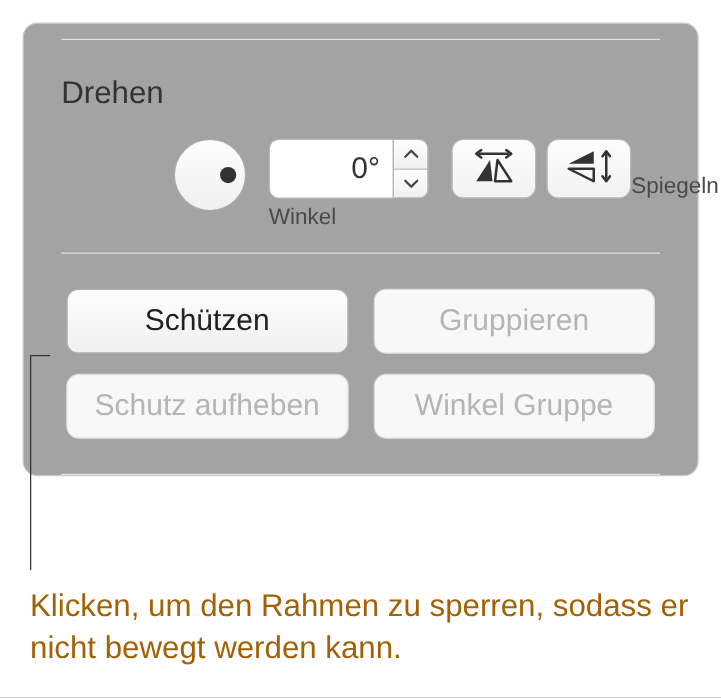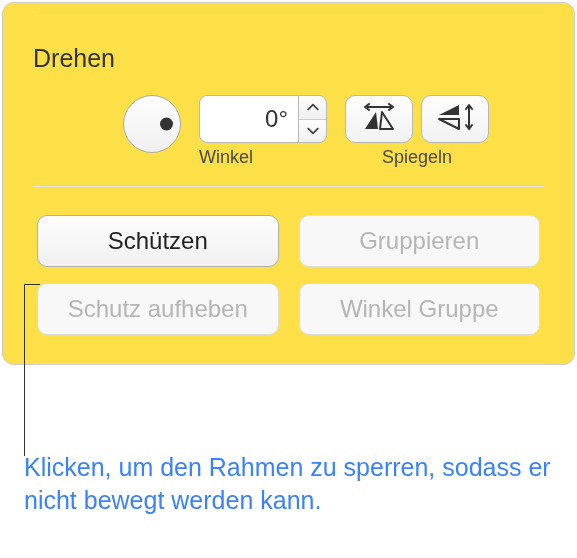--- a/index.html
+++ b/index.html
@@ -12,22 +12,22 @@
       height: 558px;
       font-family: -apple-system, "Helvetica Neue", Helvetica, Arial, sans-serif;
       background: #fff;
       position: relative;
       overflow: hidden;
     }
     .panel {
       padding: 12px 30px 0 30px;
       border: 1px solid #ccc;
       border-radius: 12px;
-      margin: 2px;
-      background: #fde047;
+      margin: 18px;
+      background: #a3a3a3;
     }
     .divider {
       height: 1px;
       background: #e0e0e0;
       margin: 0;
     }
     .section-title {
       font-size: 25px;
       font-weight: 500;
       color: #333;
@@ -106,22 +106,22 @@
     .stepper-btn:first-child {
       border-bottom: 1px solid #ccc;
     }
     .sub-label {
       font-size: 18px;
       color: #4a4a4a;
       margin-top: 4px;
     }
     .flip-group {
       display: flex;
-      flex-direction: column;
-      align-items: center;
+      flex-direction: row;
+      align-items: flex-end;
     }
     .flip-buttons {
       display: flex;
       gap: 8px;
     }
     .flip-btn {
       width: 68px;
       height: 48px;
       border: 1px solid #b8b8b8;
       border-radius: 10px;
@@ -159,23 +159,23 @@
     }
     .pill-btn.disabled {
       color: #b5b5b5;
       background: #f8f8f8;
       border-color: #dedede;
       cursor: default;
     }
     .callout {
       position: absolute;
       left: 24px;
-      bottom: 40px;
+      bottom: 22px;
       font-size: 25px;
-      color: #3b82f6;
+      color: #a16207;
       line-height: 1.35;
     }
     .callout-line {
       position: absolute;
       border-left: 1.5px solid #333;
       left: 24px;
       top: 284px;
       height: 172px;
     }
     .callout-tick {

